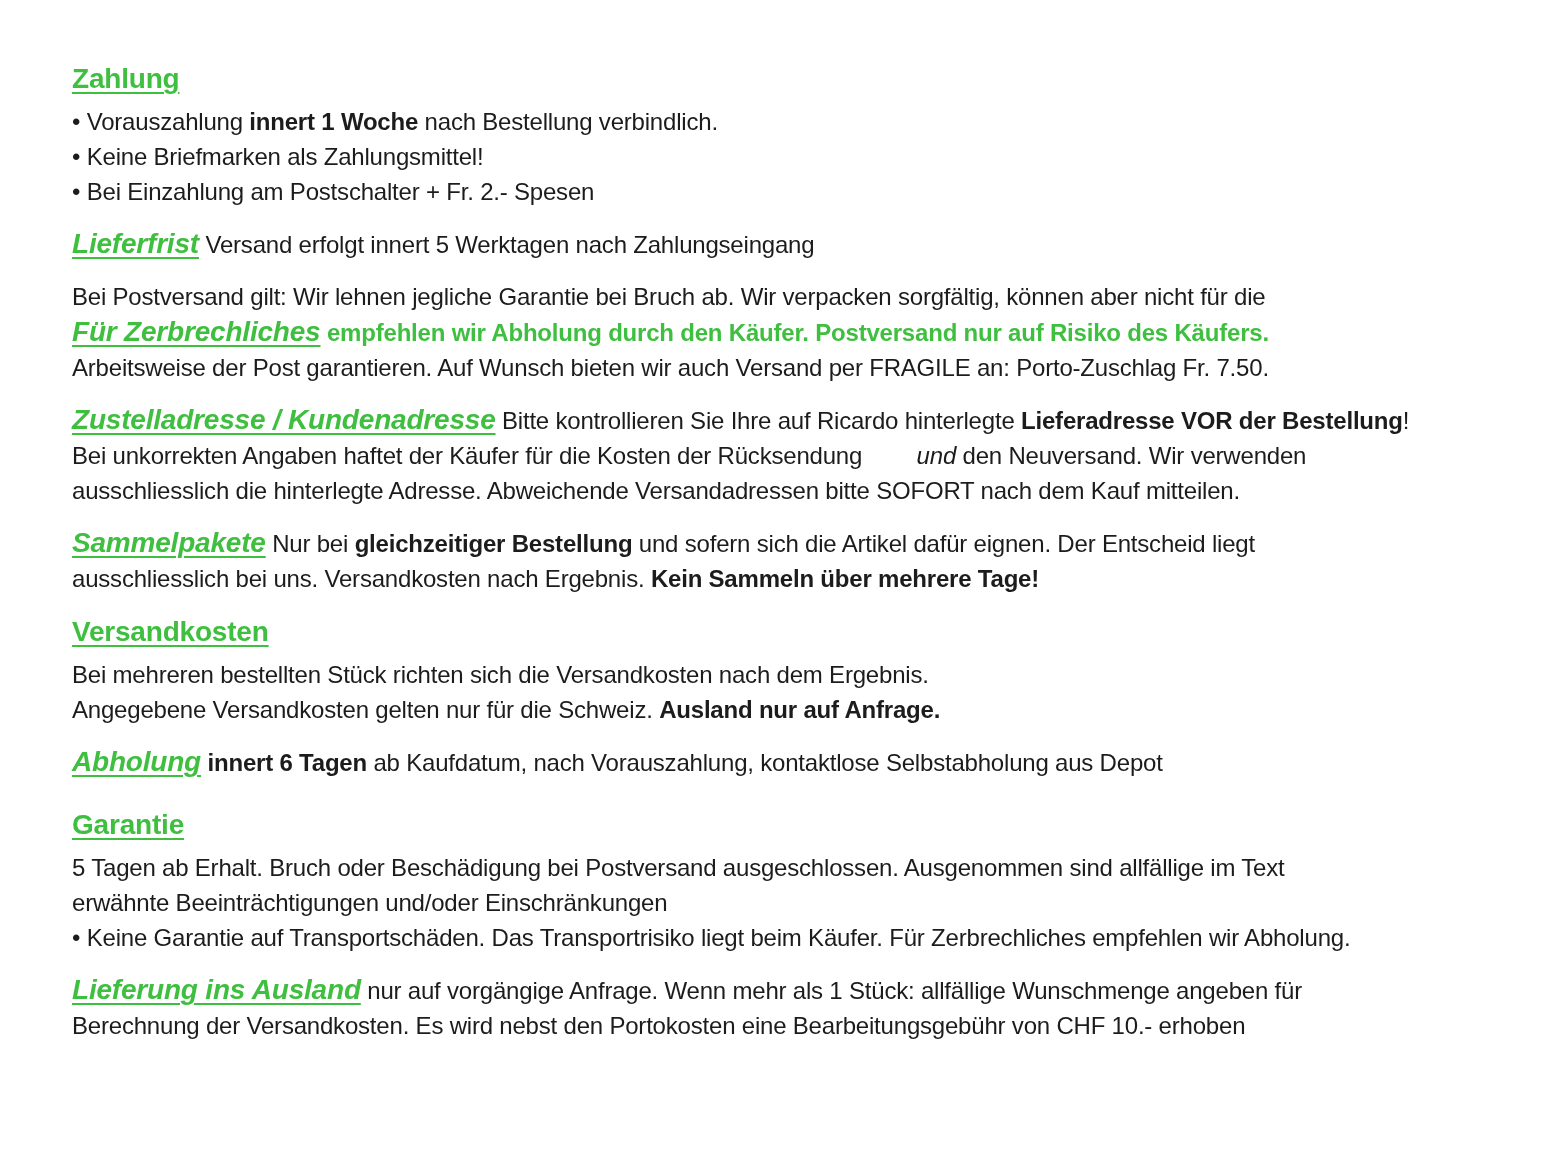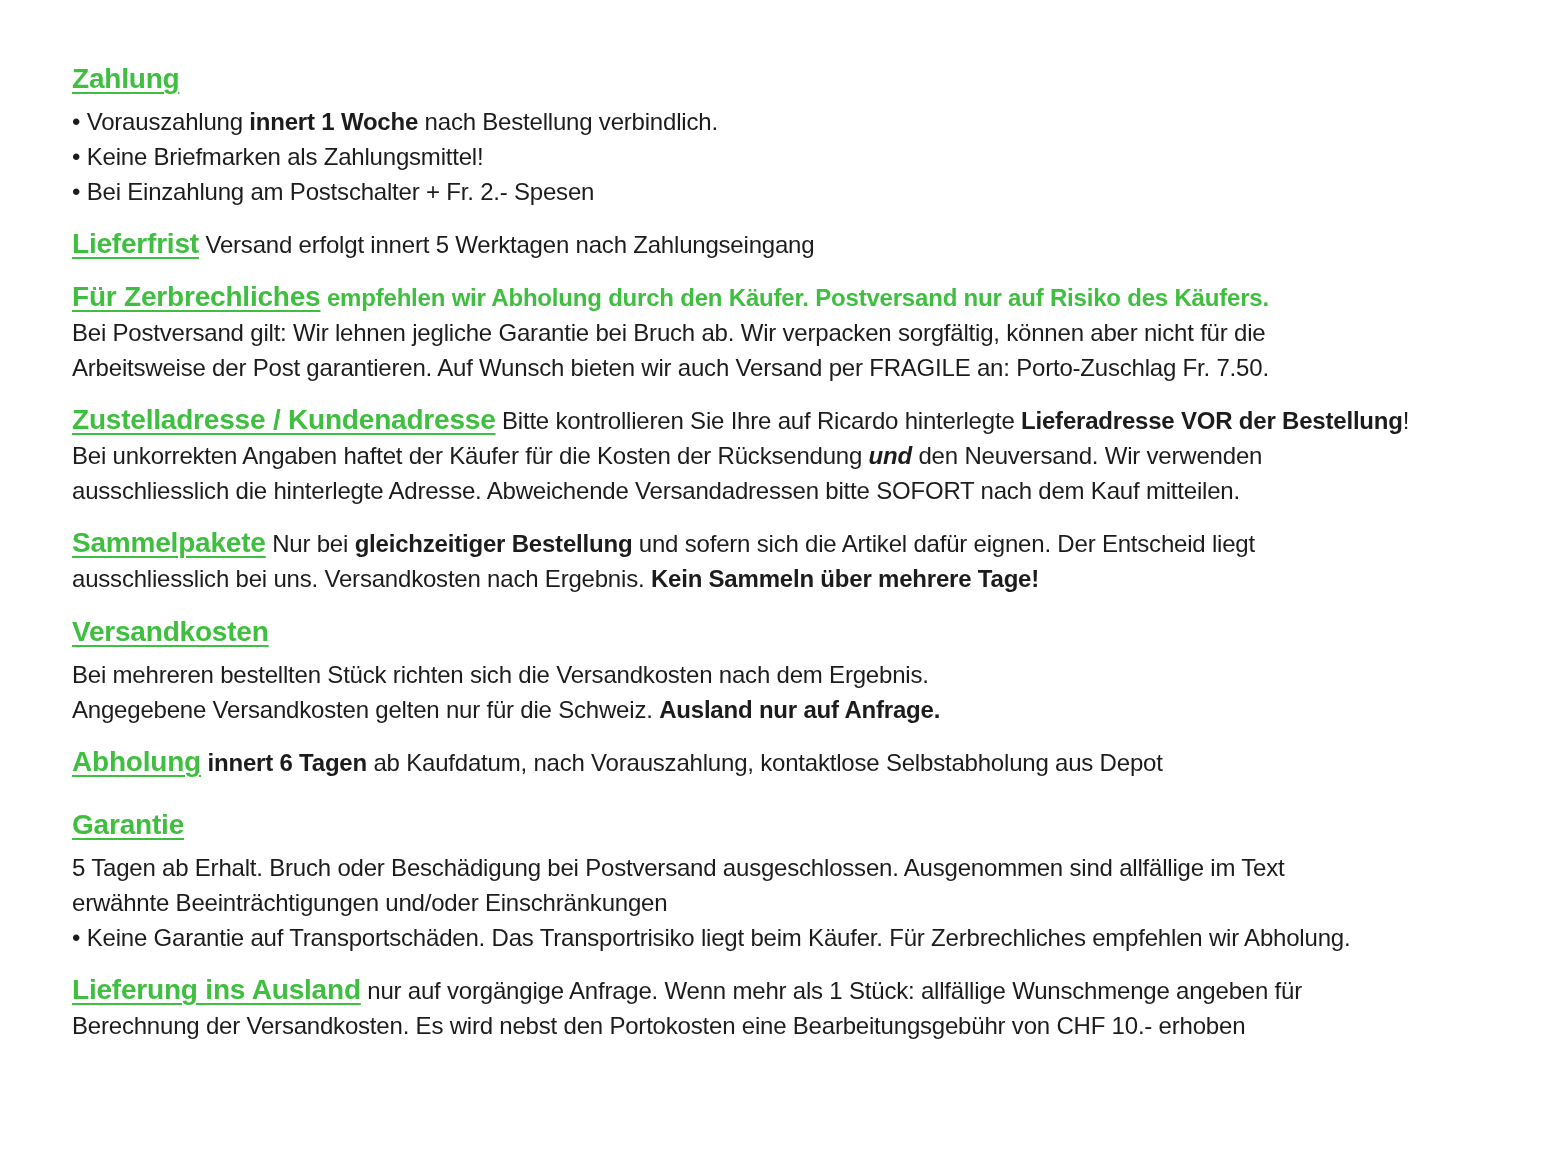--- a/index.html
+++ b/index.html
@@ -32,50 +32,51 @@
     font-weight:bold;
     color:var(--green);
     text-decoration:underline;
     text-decoration-thickness:2px;
     text-underline-offset:4px;
     letter-spacing:-0.2px;
     white-space:nowrap;
   }
   .run-n{font-weight:normal;}
   .run-b{font-weight:bold;text-align:right;}
-  .run-bi{font-weight:bold;font-style:italic;}
+  .run-bi{font-weight:normal;font-style:italic;margin-left:48px;}
   .run-gb{font-weight:bold;color:var(--green);}
   .run-h{
     font-weight:bold;
     font-size:28px;
     color:var(--green);
     text-decoration:underline;
     text-decoration-thickness:2px;
     text-underline-offset:4px;
+    font-style:italic;
   }
 </style>
 </head>
 <body style="background: rgb(255, 255, 255);">
 
 <div class="doc">
 
   <section>
     <h2 class="hd">Zahlung</h2>
     <div class="line"><span class="run-n">• Vorauszahlung </span><span class="run-b">innert 1 Woche</span><span class="run-n"> nach Bestellung verbindlich.</span></div>
     <div class="line"><span class="run-n">• Keine Briefmarken als Zahlungsmittel!</span></div>
     <div class="line"><span class="run-n">• Bei Einzahlung am Postschalter + Fr. 2.- Spesen</span></div>
   </section>
 
   <section>
     <div class="line"><span class="run-h">Lieferfrist</span><span class="run-n"> Versand erfolgt innert 5 Werktagen nach Zahlungseingang</span></div>
   </section>
 
   <section>
+    <div class="line"><span class="run-n">Bei Postversand gilt: Wir lehnen jegliche Garantie bei Bruch ab. Wir verpacken sorgfältig, können aber nicht für die</span></div>
     <div class="line"><span class="run-h">Für Zerbrechliches</span><span class="run-gb"> empfehlen wir Abholung durch den Käufer. Postversand nur auf Risiko des Käufers.</span></div>
-    <div class="line"><span class="run-n">Bei Postversand gilt: Wir lehnen jegliche Garantie bei Bruch ab. Wir verpacken sorgfältig, können aber nicht für die</span></div>
     <div class="line"><span class="run-n">Arbeitsweise der Post garantieren. Auf Wunsch bieten wir auch Versand per FRAGILE an: Porto-Zuschlag Fr. 7.50.</span></div>
   </section>
 
   <section>
     <div class="line"><span class="run-h">Zustelladresse / Kundenadresse</span><span class="run-n"> Bitte kontrollieren Sie Ihre auf Ricardo hinterlegte </span><span class="run-b">Lieferadresse VOR der Bestellung</span><span class="run-n">!</span></div>
     <div class="line"><span class="run-n">Bei unkorrekten Angaben haftet der Käufer für die Kosten der Rücksendung </span><span class="run-bi">und</span><span class="run-n"> den Neuversand. Wir verwenden</span></div>
     <div class="line"><span class="run-n">ausschliesslich die hinterlegte Adresse. Abweichende Versandadressen bitte SOFORT nach dem Kauf mitteilen.</span></div>
   </section>
 
   <section>

